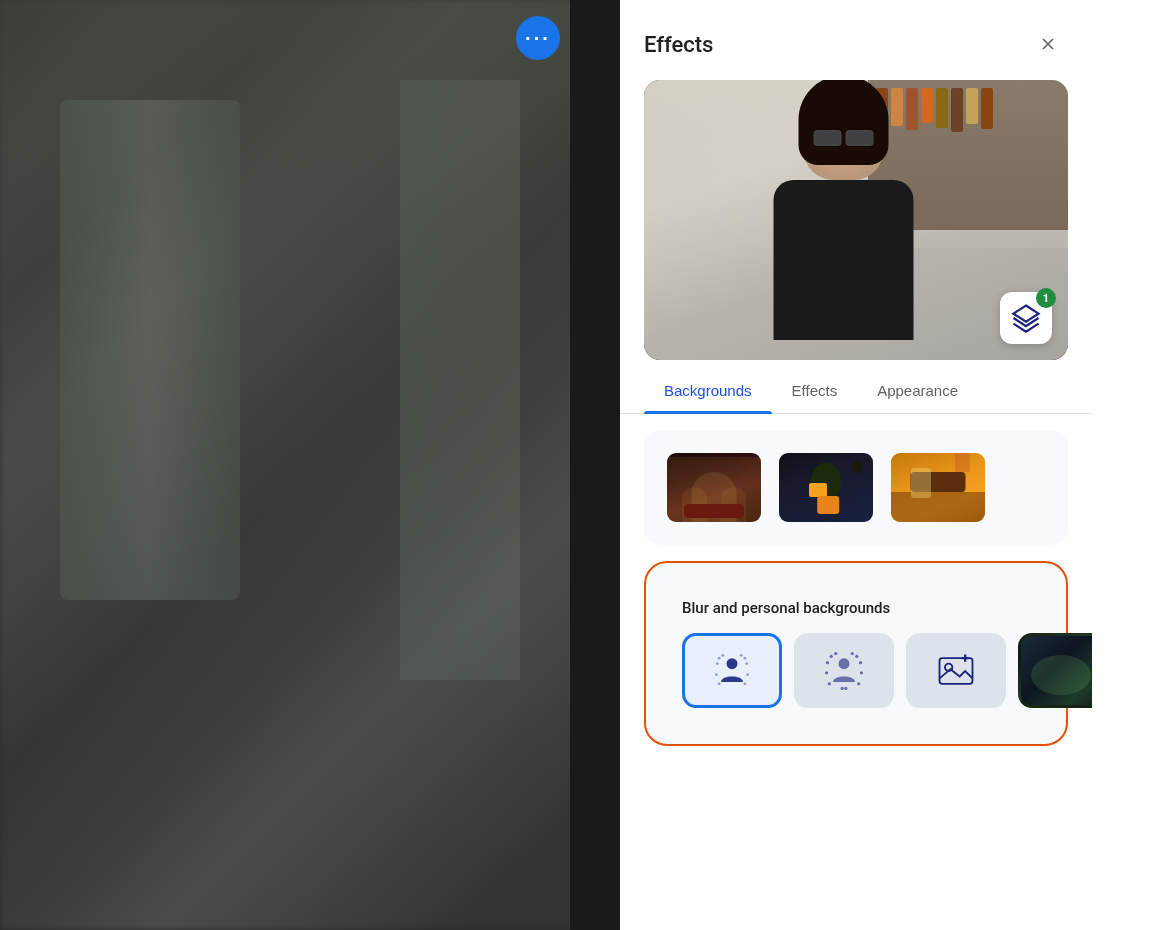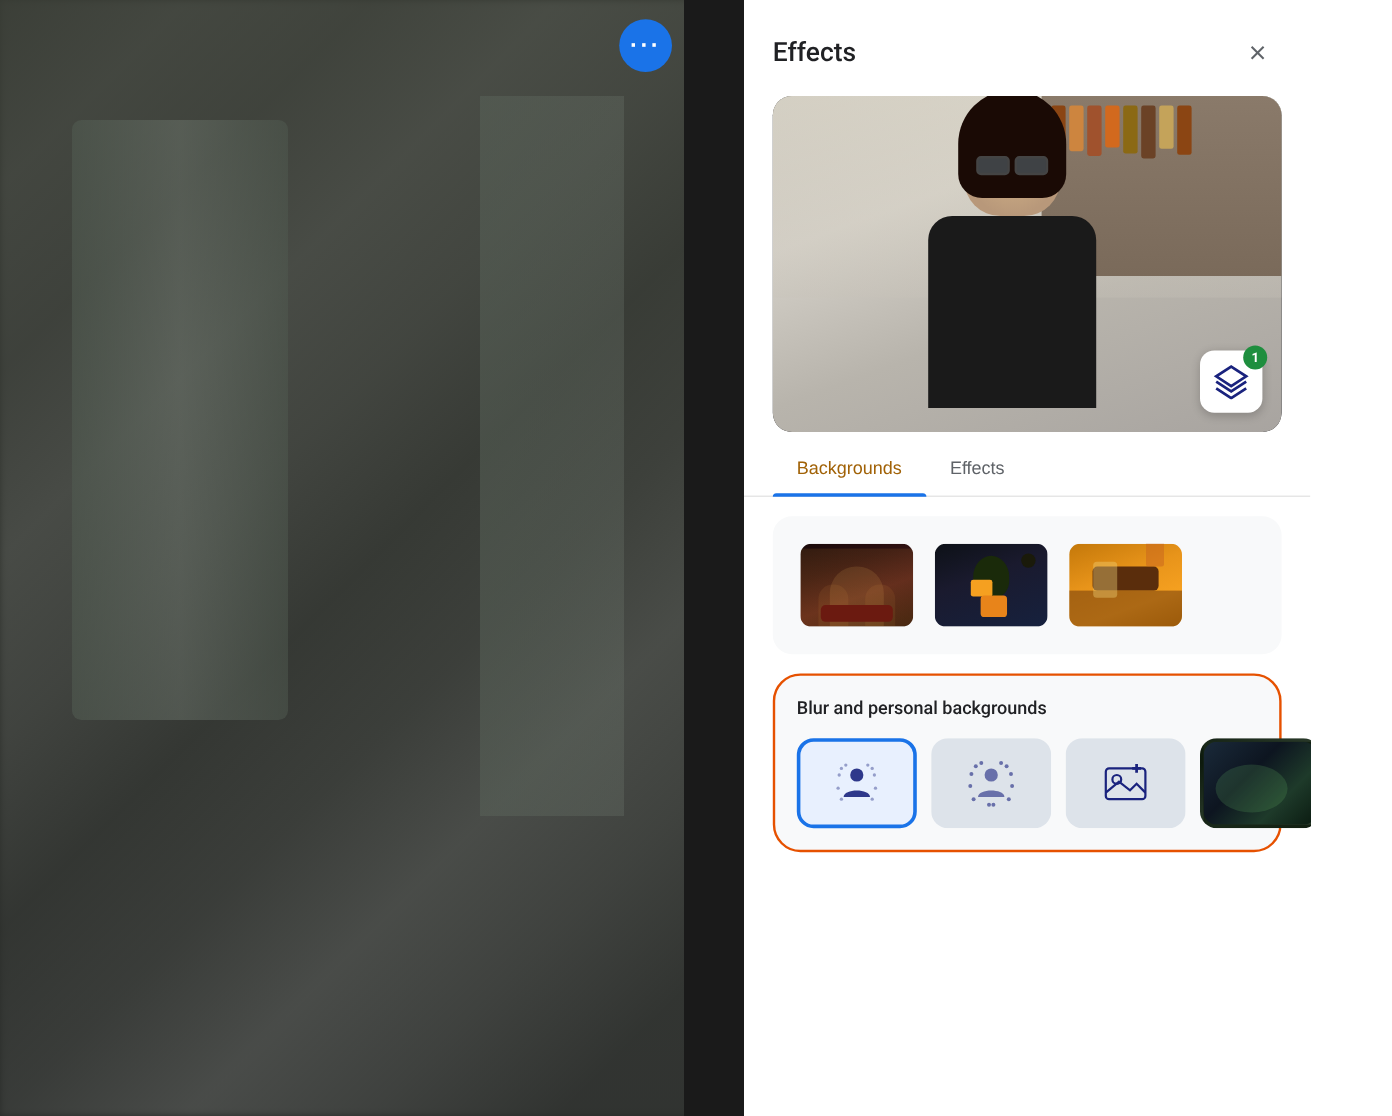--- a/index.html
+++ b/index.html
@@ -221,21 +221,21 @@
       font-weight: 500;
       color: #5f6368;
       cursor: pointer;
       border: none;
       background: none;
       position: relative;
       white-space: nowrap;
     }
 
     .tab.active {
-      color: #a16207;
+      color: #1d4ed8;
     }
 
     .tab.active::after {
       content: '';
       position: absolute;
       bottom: -1px;
       left: 0;
       right: 0;
       height: 3px;
       background: #1a73e8;
@@ -298,21 +298,21 @@
     }
 
     .thumb-cozy {
       background: linear-gradient(160deg, #c4780a 0%, #e8941a 40%, #f5a020 70%, #d4830a 100%);
     }
 
     
     .section-highlighted {
       background: #f8f9fa;
       border-radius: 23px;
-      padding: 18px;
+      padding: 36px;
       margin-bottom: 16px;
       border: 2.5px solid #e65100;
       outline: none;
     }
 
     
     .blur-thumbs-row {
       display: flex;
       gap: 12px;
       flex-wrap: nowrap;
@@ -511,20 +511,23 @@
       </div>
     </div>
   </div>
 
   <div class="tabs-container">
     <button class="tab active">
       <span>Backgrounds</span>
     </button>
     <button class="tab">
       <span>Effects</span>
+    </button>
+    <button class="tab">
+      <span>Appearance</span>
     </button>
   </div>
 
   <div class="panel-content">
 
     <div class="section">
       <div class="thumbnails-row">
 
         <div class="thumb">
           <div class="thumb-gothic" style="width:100%;height:100%;position:relative;">

